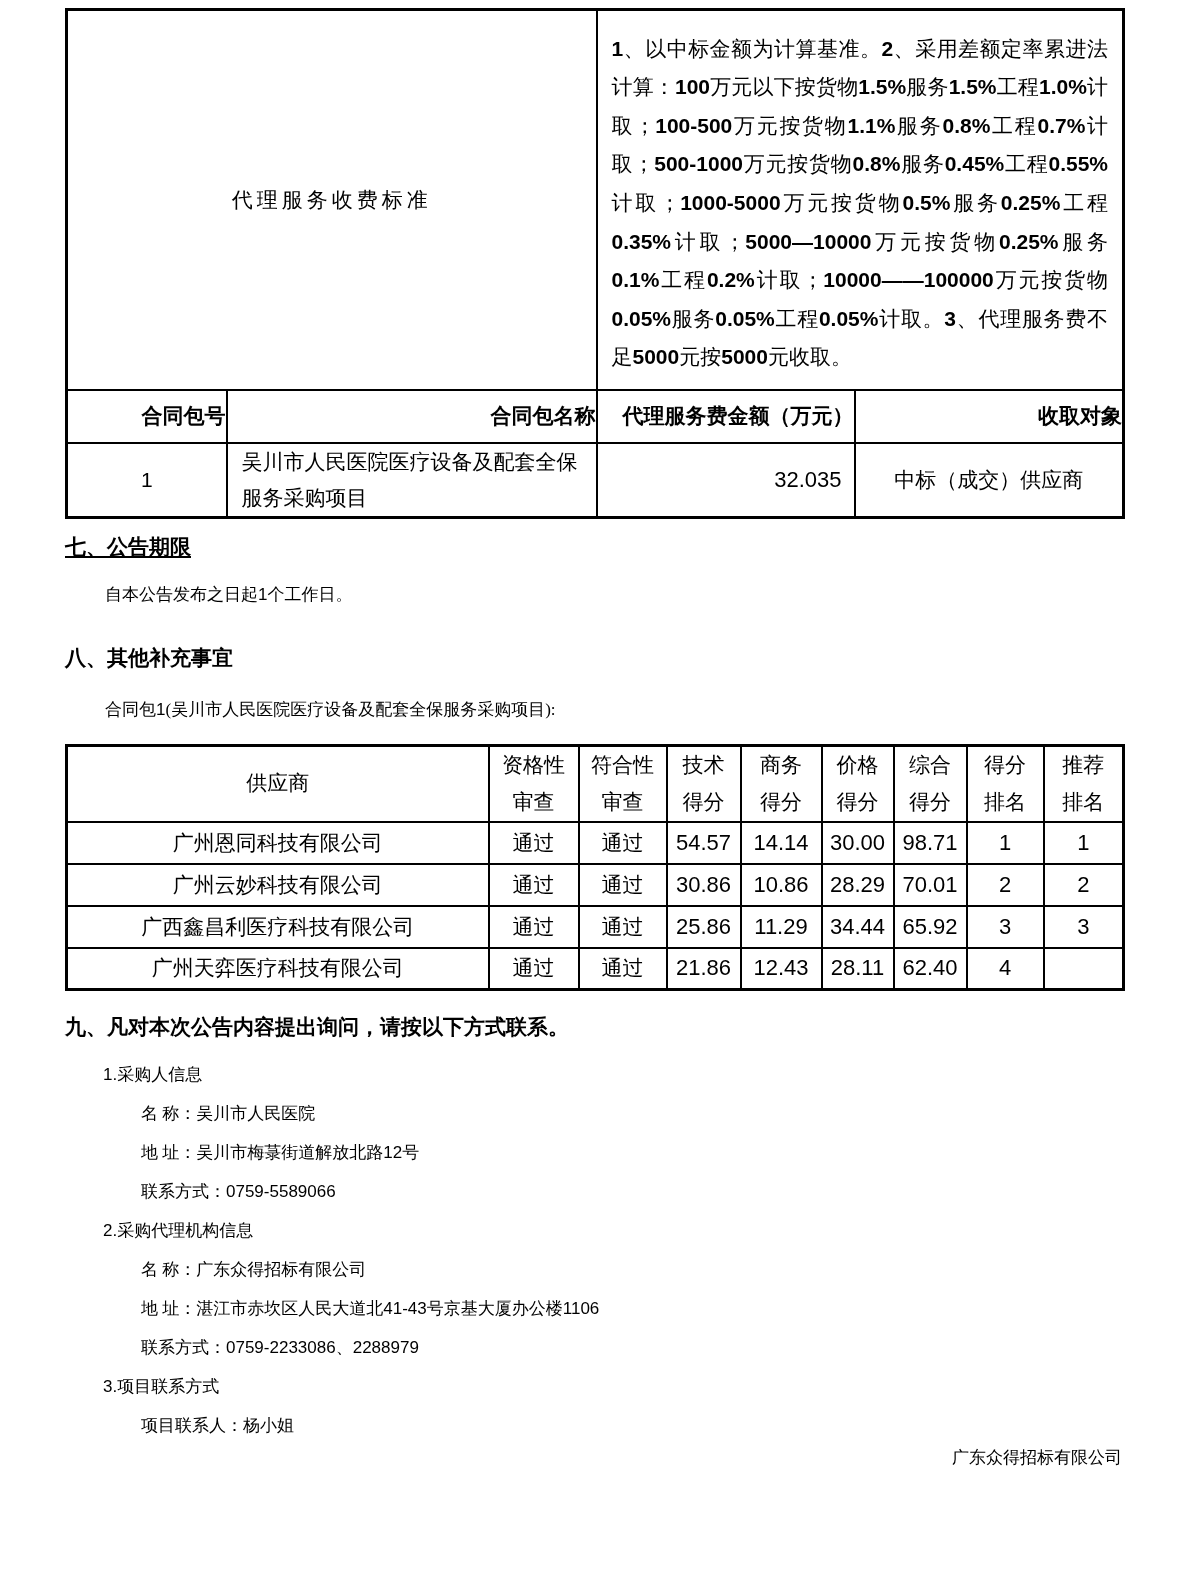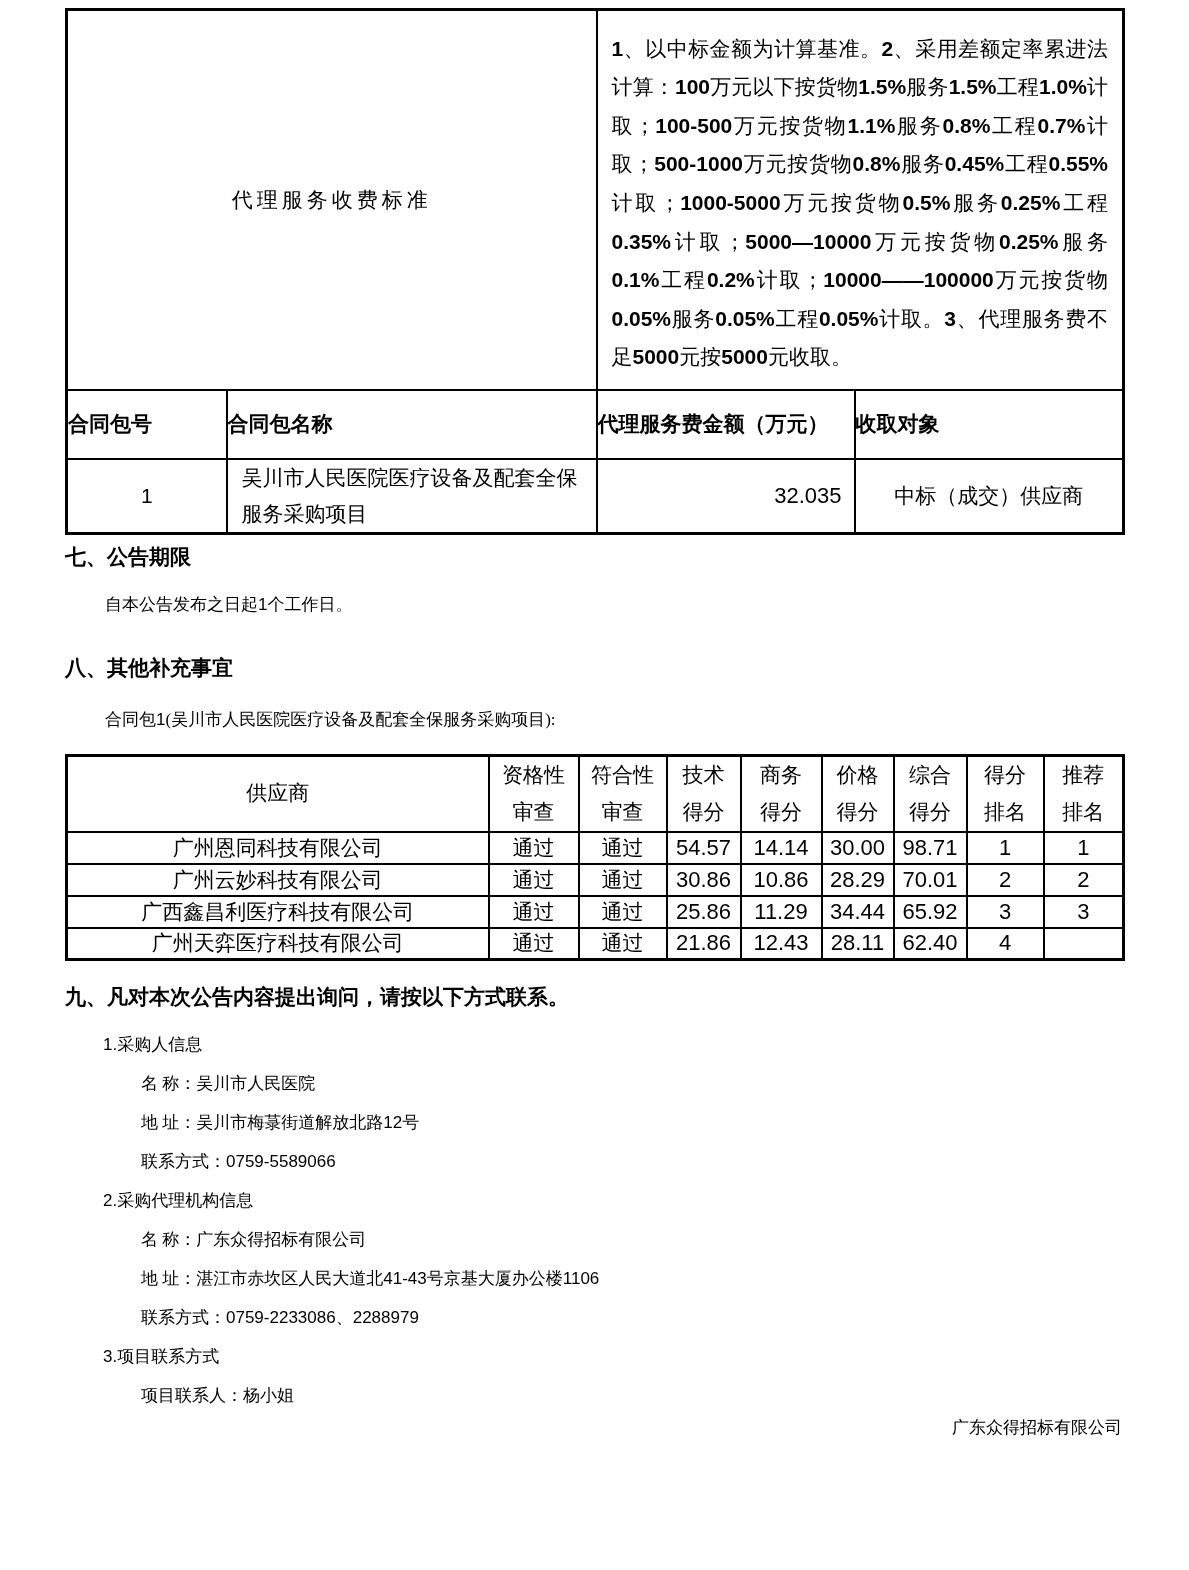--- a/index.html
+++ b/index.html
@@ -19,37 +19,37 @@
 
   
   .fee-row td { height:380px; }
   .fee-label { text-align:center; letter-spacing:4px; font-size:21px; }
   .fee-text  {
     vertical-align:top; padding:7px 14px 0 14px;
     text-align:justify; line-height:38.6px; font-size:21px;
   }
   .fee-text b { font-family:"Liberation Sans","DejaVu Sans",sans-serif; font-weight:700; }
 
-  .pkg-head td { height:69px; text-align:left; font-weight:700; font-size:21px; }
+  .pkg-head td { height:53px; text-align:right; font-weight:700; font-size:21px; }
   .pkg-row td  { height:72px; text-align:center; font-size:21px; }
   .pkg-row .name-cell { text-align:left; padding:0 14px; line-height:36px; }
   .pkg-row .fee-cell  { text-align:right; padding-right:12px; font-size:22px; }
 
   
   .score-head td { height:76px; text-align:center; white-space:pre-line; line-height:37px; font-size:21px; }
-  .score-row td  { height:32px; text-align:center; font-size:21px; }
+  .score-row td  { height:42px; text-align:center; font-size:21px; }
   .score-row .num-cell { font-size:22px; }
 
   
   .sec-title { font-weight:700; font-size:21px; line-height:28px; }
   .para { font-size:17px; line-height:28px; }
   .indent1 { padding-left:40px; }
   .indent2 { padding-left:76px; }
 
-  #sec7-title { margin-top:8px; }
+  #sec7-title { margin-top:14px;text-decoration:underline; }
   #sec7-body  { margin-top:20px; }
   #sec8-title { margin-top:35px; }
   #sec8-intro { margin-top:24px; }
   #score-table { margin-top:20px; }
   #sec9-title { margin-top:22px; }
 
   .contact-heading { padding-left:38px; margin-top:11px; }
   #c1-heading { margin-top:20px; }
   .contact-line { margin-top:11px; }
 

